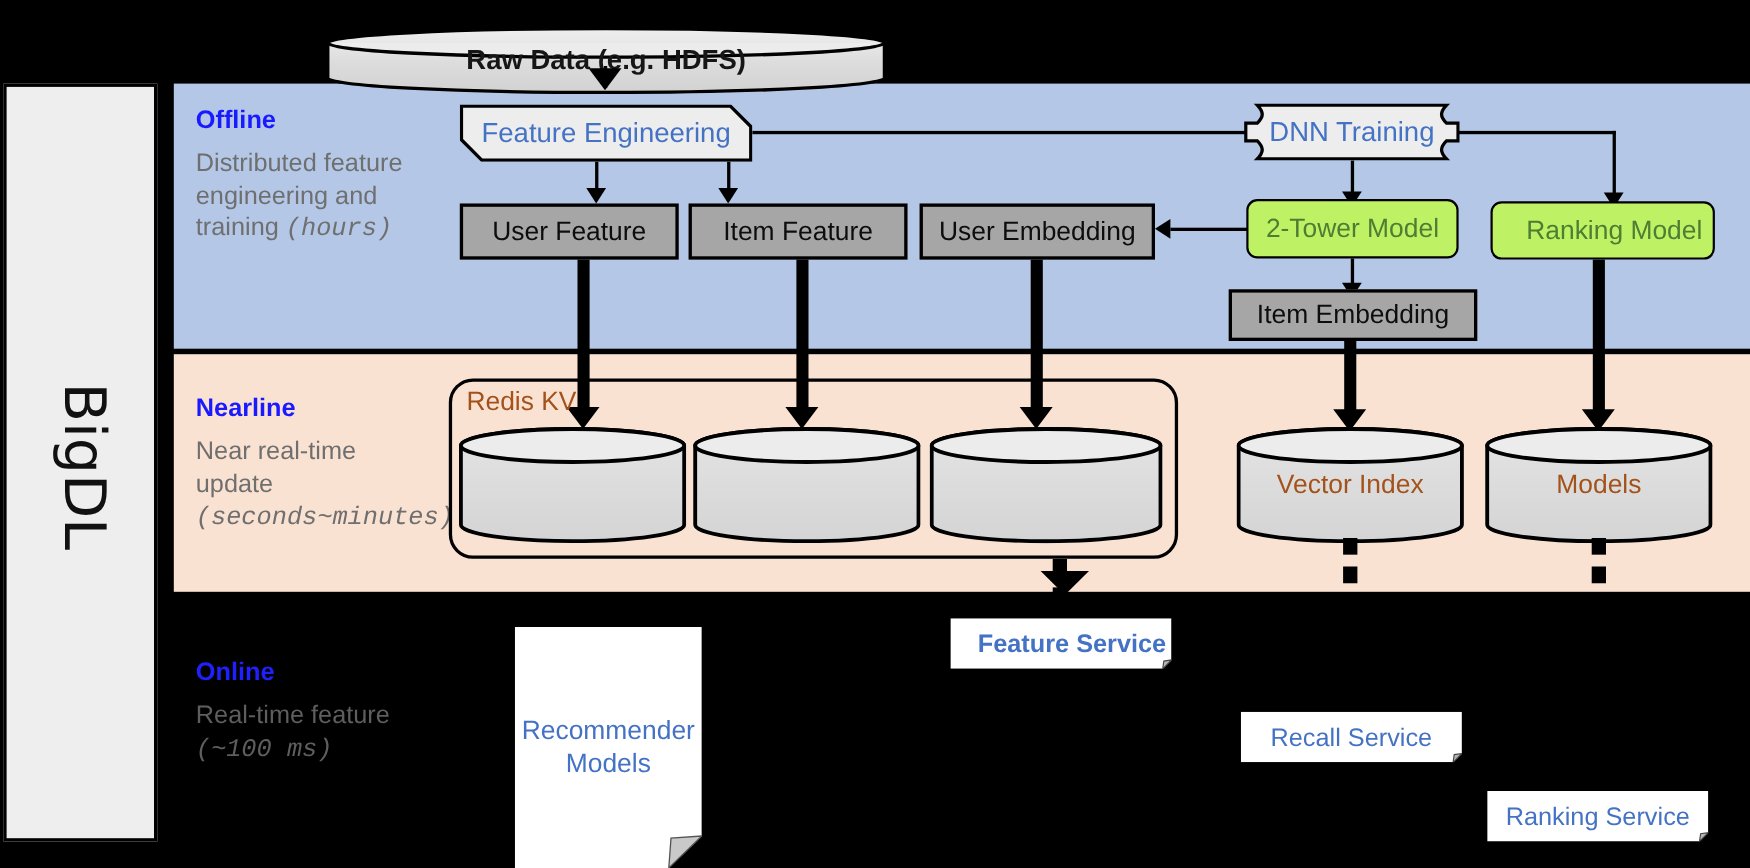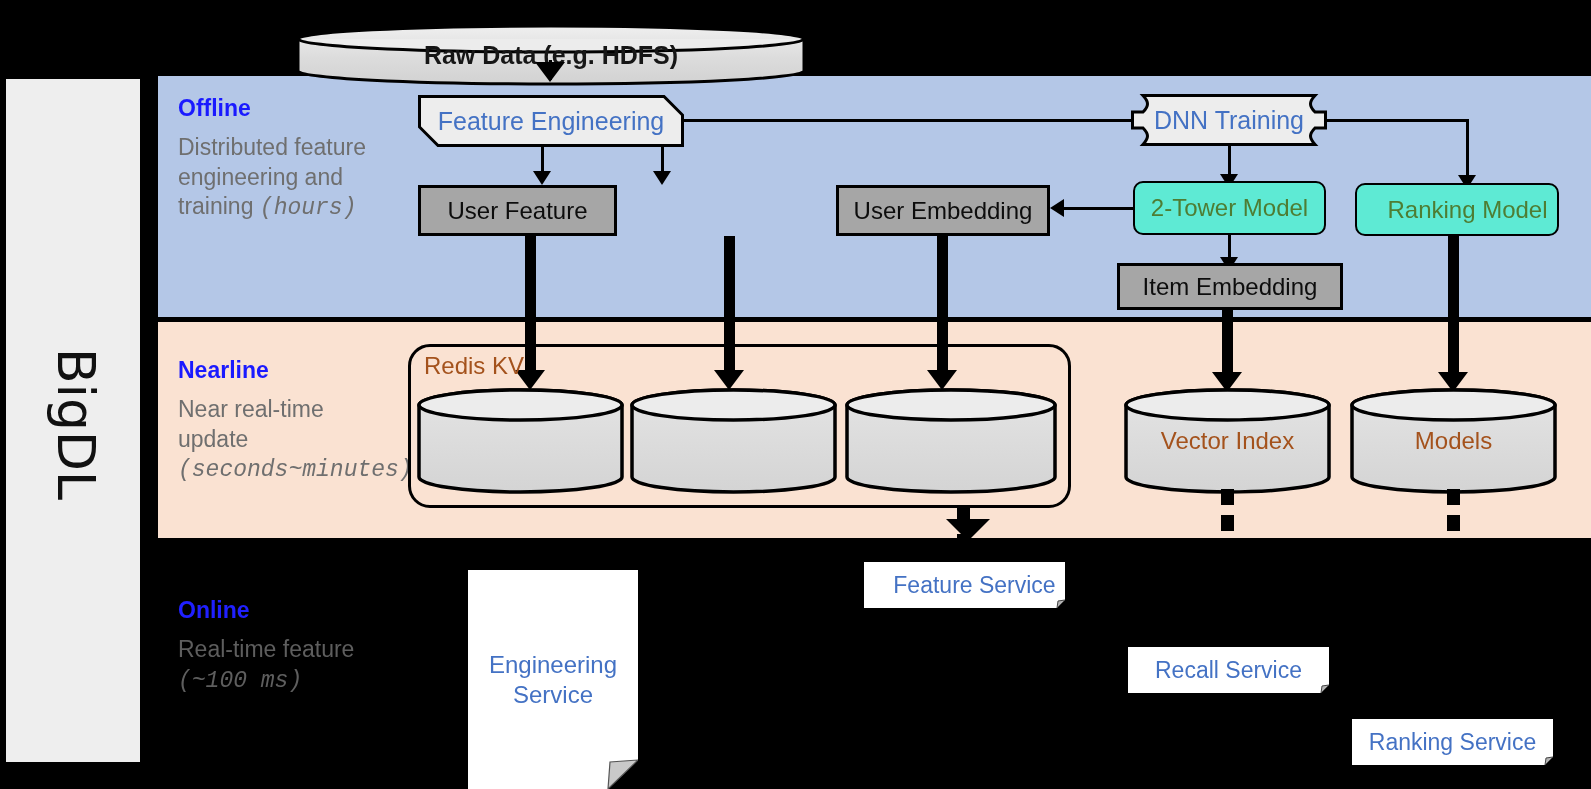--- a/index.html
+++ b/index.html
@@ -32,21 +32,21 @@
   #cap-online{left:178px;top:598px;}
   #cap-online .band-title{color:#2020ff;}
   #cap-online .band-sub{color:#5e5e5e;}
 
   
   .node{position:absolute;box-sizing:border-box;display:flex;align-items:center;
         justify-content:center;text-align:center;}
 
   .gray-box{background:#a6a6a6;border:3px solid #000;font-size:24px;color:#0d0d0d;}
 
-  .proc-box{background:#5eead4;border:2.5px solid #000;font-size:24px;}
+  .proc-box{background:#bef264;border:2.5px solid #000;font-size:24px;}
   .proc-green{color:#4e7d33;}
   .clip-corner-wrap{position:absolute;}
   .clip-corner-wrap svg{position:absolute;left:0;top:0;}
   .clip-corner-wrap .lbl{position:absolute;left:0;top:0;width:100%;height:100%;
      display:flex;align-items:center;justify-content:center;font-size:25px;color:#4472c4;}
 
   
   .bracket-wrap{position:absolute;}
   .bracket-wrap .lbl{position:absolute;left:0;top:0;width:100%;height:100%;
      display:flex;align-items:center;justify-content:center;font-size:25px;color:#4472c4;}
@@ -161,20 +161,23 @@
   <div class="ln thin-v" style="left:1228px;top:146px;height:32px;"></div>
   <div class="arrowhead-down" style="left:1220px;top:174px;"></div>
 
   <div class="ln thin-h" style="left:1325px;top:119px;width:144px;"></div>
   <div class="ln thin-v" style="left:1466px;top:119px;height:60px;"></div>
   <div class="arrowhead-down" style="left:1458px;top:175px;"></div>
 
   <div class="node gray-box" style="left:418px;top:185px;width:199px;height:51px;">
     <span>User Feature</span>
   </div>
+  <div class="node gray-box" style="left:626px;top:185px;width:199px;height:51px;">
+    <span>Item Feature</span>
+  </div>
   <div class="node gray-box" style="left:836px;top:185px;width:214px;height:51px;">
     <span>User Embedding</span>
   </div>
 
   <div class="node proc-box round-box proc-green" style="left:1133px;top:181px;width:193px;height:54px;">
     <span>2-Tower Model</span>
   </div>
 
   <div class="node proc-box round-box proc-green" style="left:1355px;top:183px;width:204px;height:53px;padding-left:21px;">
     <span>Ranking Model</span>
@@ -259,24 +262,24 @@
 
   <div class="dash-v" style="left:1221px;top:489px;height:48px;"></div>
 
   <div class="dash-v" style="left:1447px;top:489px;height:48px;"></div>
 
   <div class="doc" style="left:468px;top:570px;width:170px;height:219px;">
     <svg width="170" height="219" viewBox="0 0 170 219">
       <path d="M0,0 L170,0 L170,190 L140,219 L0,219 Z" fill="#ffffff"></path>
       <path d="M170,190 L140,219 L142,192 Z" fill="#c9c9c9" stroke="#555" stroke-width="1.2"></path>
     </svg>
-    <div class="lbl" style="font-size:24px;">Engineering Service</div>
-  </div>
-
-  <div class="doc" style="left:864px;top:562px;width:221px;height:46px;">
+    <div class="lbl" style="font-size:24px;">Recommender Models</div>
+  </div>
+
+  <div class="doc" style="left:864px;top:562px;width:221px;height:46px;font-weight:bold;">
     <svg width="201" height="46" viewBox="0 0 201 46">
       <path d="M0,0 L201,0 L201,38 L193,46 L0,46 Z" fill="#ffffff"></path>
       <path d="M201,38 L193,46 L194,39 Z" fill="#b5b5b5" stroke="#444" stroke-width="1"></path>
     </svg>
     <div class="lbl" style="font-size:23px;">Feature Service</div>
   </div>
 
   <div class="doc" style="left:1128px;top:647px;width:201px;height:46px;border-radius:14px;">
     <svg width="201" height="46" viewBox="0 0 201 46">
       <path d="M0,0 L201,0 L201,38 L193,46 L0,46 Z" fill="#ffffff"></path>

